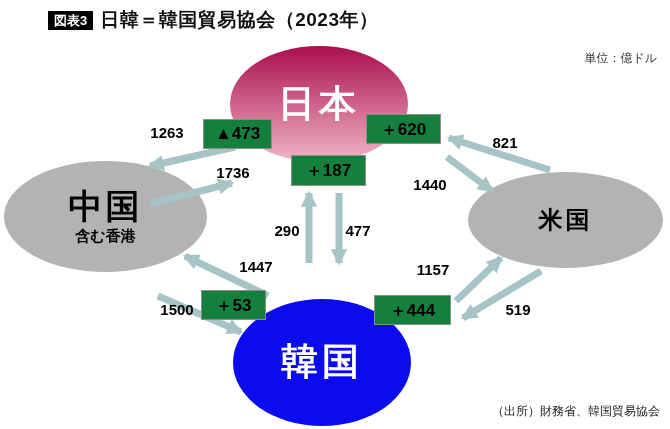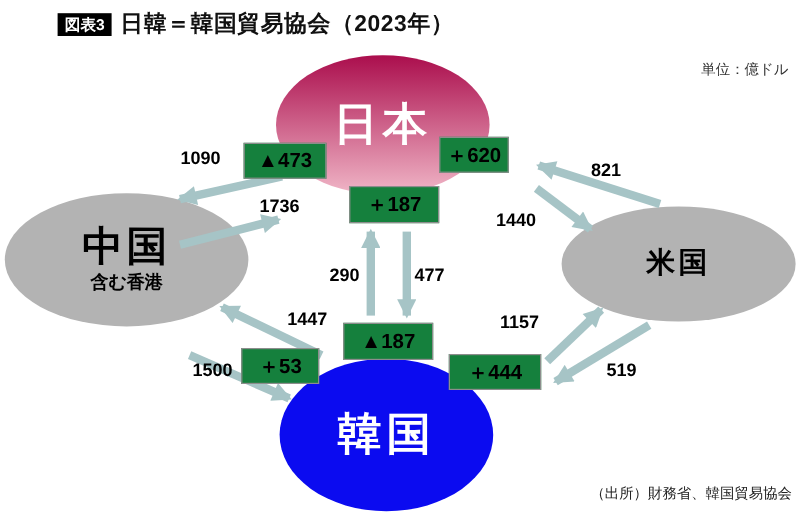--- a/index.html
+++ b/index.html
@@ -56,21 +56,21 @@
   .arrows line { stroke: var(--arrow, #a6c4c6); stroke-width: 7; }
 
   
   .balance {
     position: absolute; z-index: 3;
     background: #15803d; border: 1px solid #8d8d8d;
     display: flex; align-items: center; justify-content: center;
     font-weight: bold; font-size: 17px; color: #000; white-space: nowrap;
   }
   .balance.japan-china { left: 203px; top: 119px; width: 69px; height: 30px; }
-  .balance.japan-usa   { left: 366px; top: 114px; width: 58px; height: 30px; }
+  .balance.japan-usa   { left: 366px; top: 114px; width: 75px; height: 30px; }
   .balance.japan-korea { left: 291px; top: 155px; width: 75px; height: 31px; }
   .balance.korea-japan { left: 286px; top: 269px; width: 75px; height: 31px; }
   .balance.china-korea { left: 201px; top: 290px; width: 65px; height: 30px; }
   .balance.korea-usa   { left: 374px; top: 295px; width: 77px; height: 30px; }
 
   
   .flow {
     position: absolute; z-index: 4;
     transform: translate(-50%, -50%);
     font-weight: bold; font-size: 15px; color: #000; white-space: nowrap;
@@ -125,25 +125,24 @@
     <line x1="339" y1="193" x2="339" y2="263" marker-end="url(#ah)"></line>
     <line x1="268" y1="296" x2="185" y2="256" marker-end="url(#ah)"></line>
     <line x1="158" y1="296" x2="241" y2="332" marker-end="url(#ah)"></line>
     <line x1="456" y1="301" x2="501" y2="258" marker-end="url(#ah)"></line>
     <line x1="541" y1="271" x2="463" y2="318" marker-end="url(#ah)"></line>
   </svg>
 
   <div class="balance japan-china">▲473</div>
   <div class="balance japan-usa">＋620</div>
   <div class="balance japan-korea">＋187</div>
-  <div class="balance korea-japan">▲187</div>
   <div class="balance china-korea">＋53</div>
   <div class="balance korea-usa">＋444</div>
 
-  <span class="flow f-japan-china">1090</span>
+  <span class="flow f-japan-china">1263</span>
   <span class="flow f-china-japan">1736</span>
   <span class="flow f-usa-japan">821</span>
   <span class="flow f-japan-usa">1440</span>
   <span class="flow f-korea-japan">290</span>
   <span class="flow f-japan-korea">477</span>
   <span class="flow f-korea-china">1447</span>
   <span class="flow f-china-korea">1500</span>
   <span class="flow f-korea-usa">1157</span>
   <span class="flow f-usa-korea">519</span>
 

